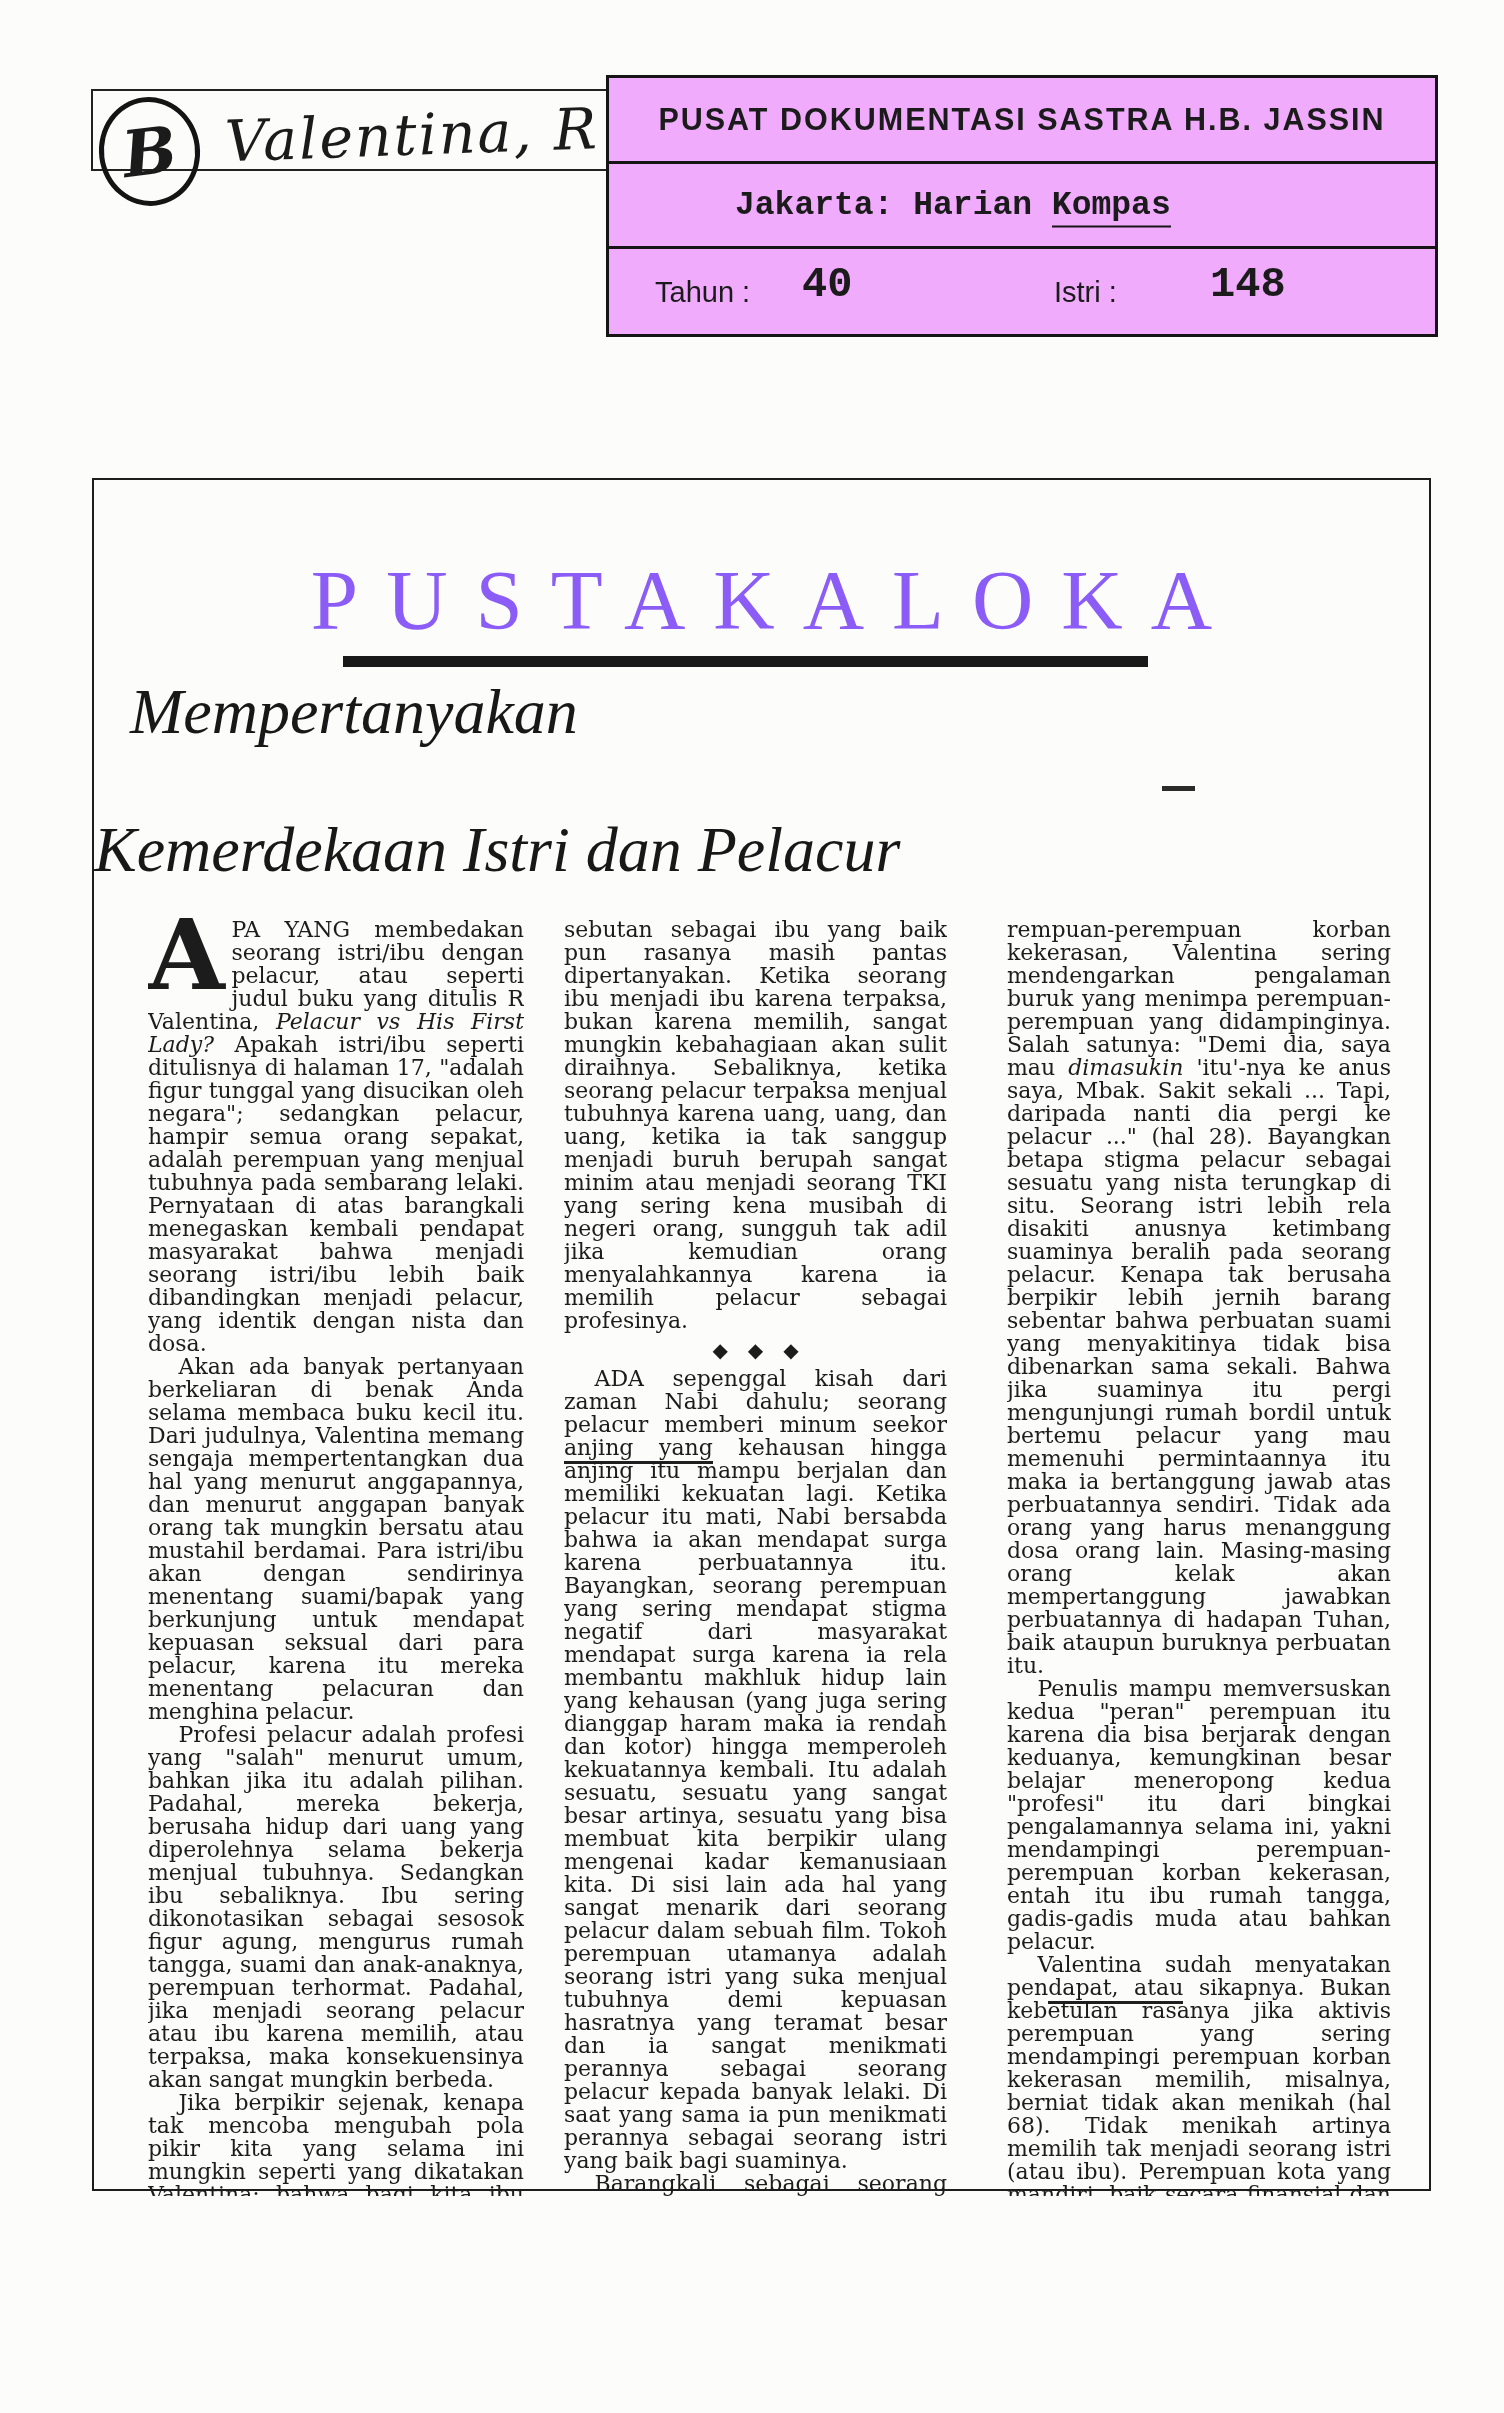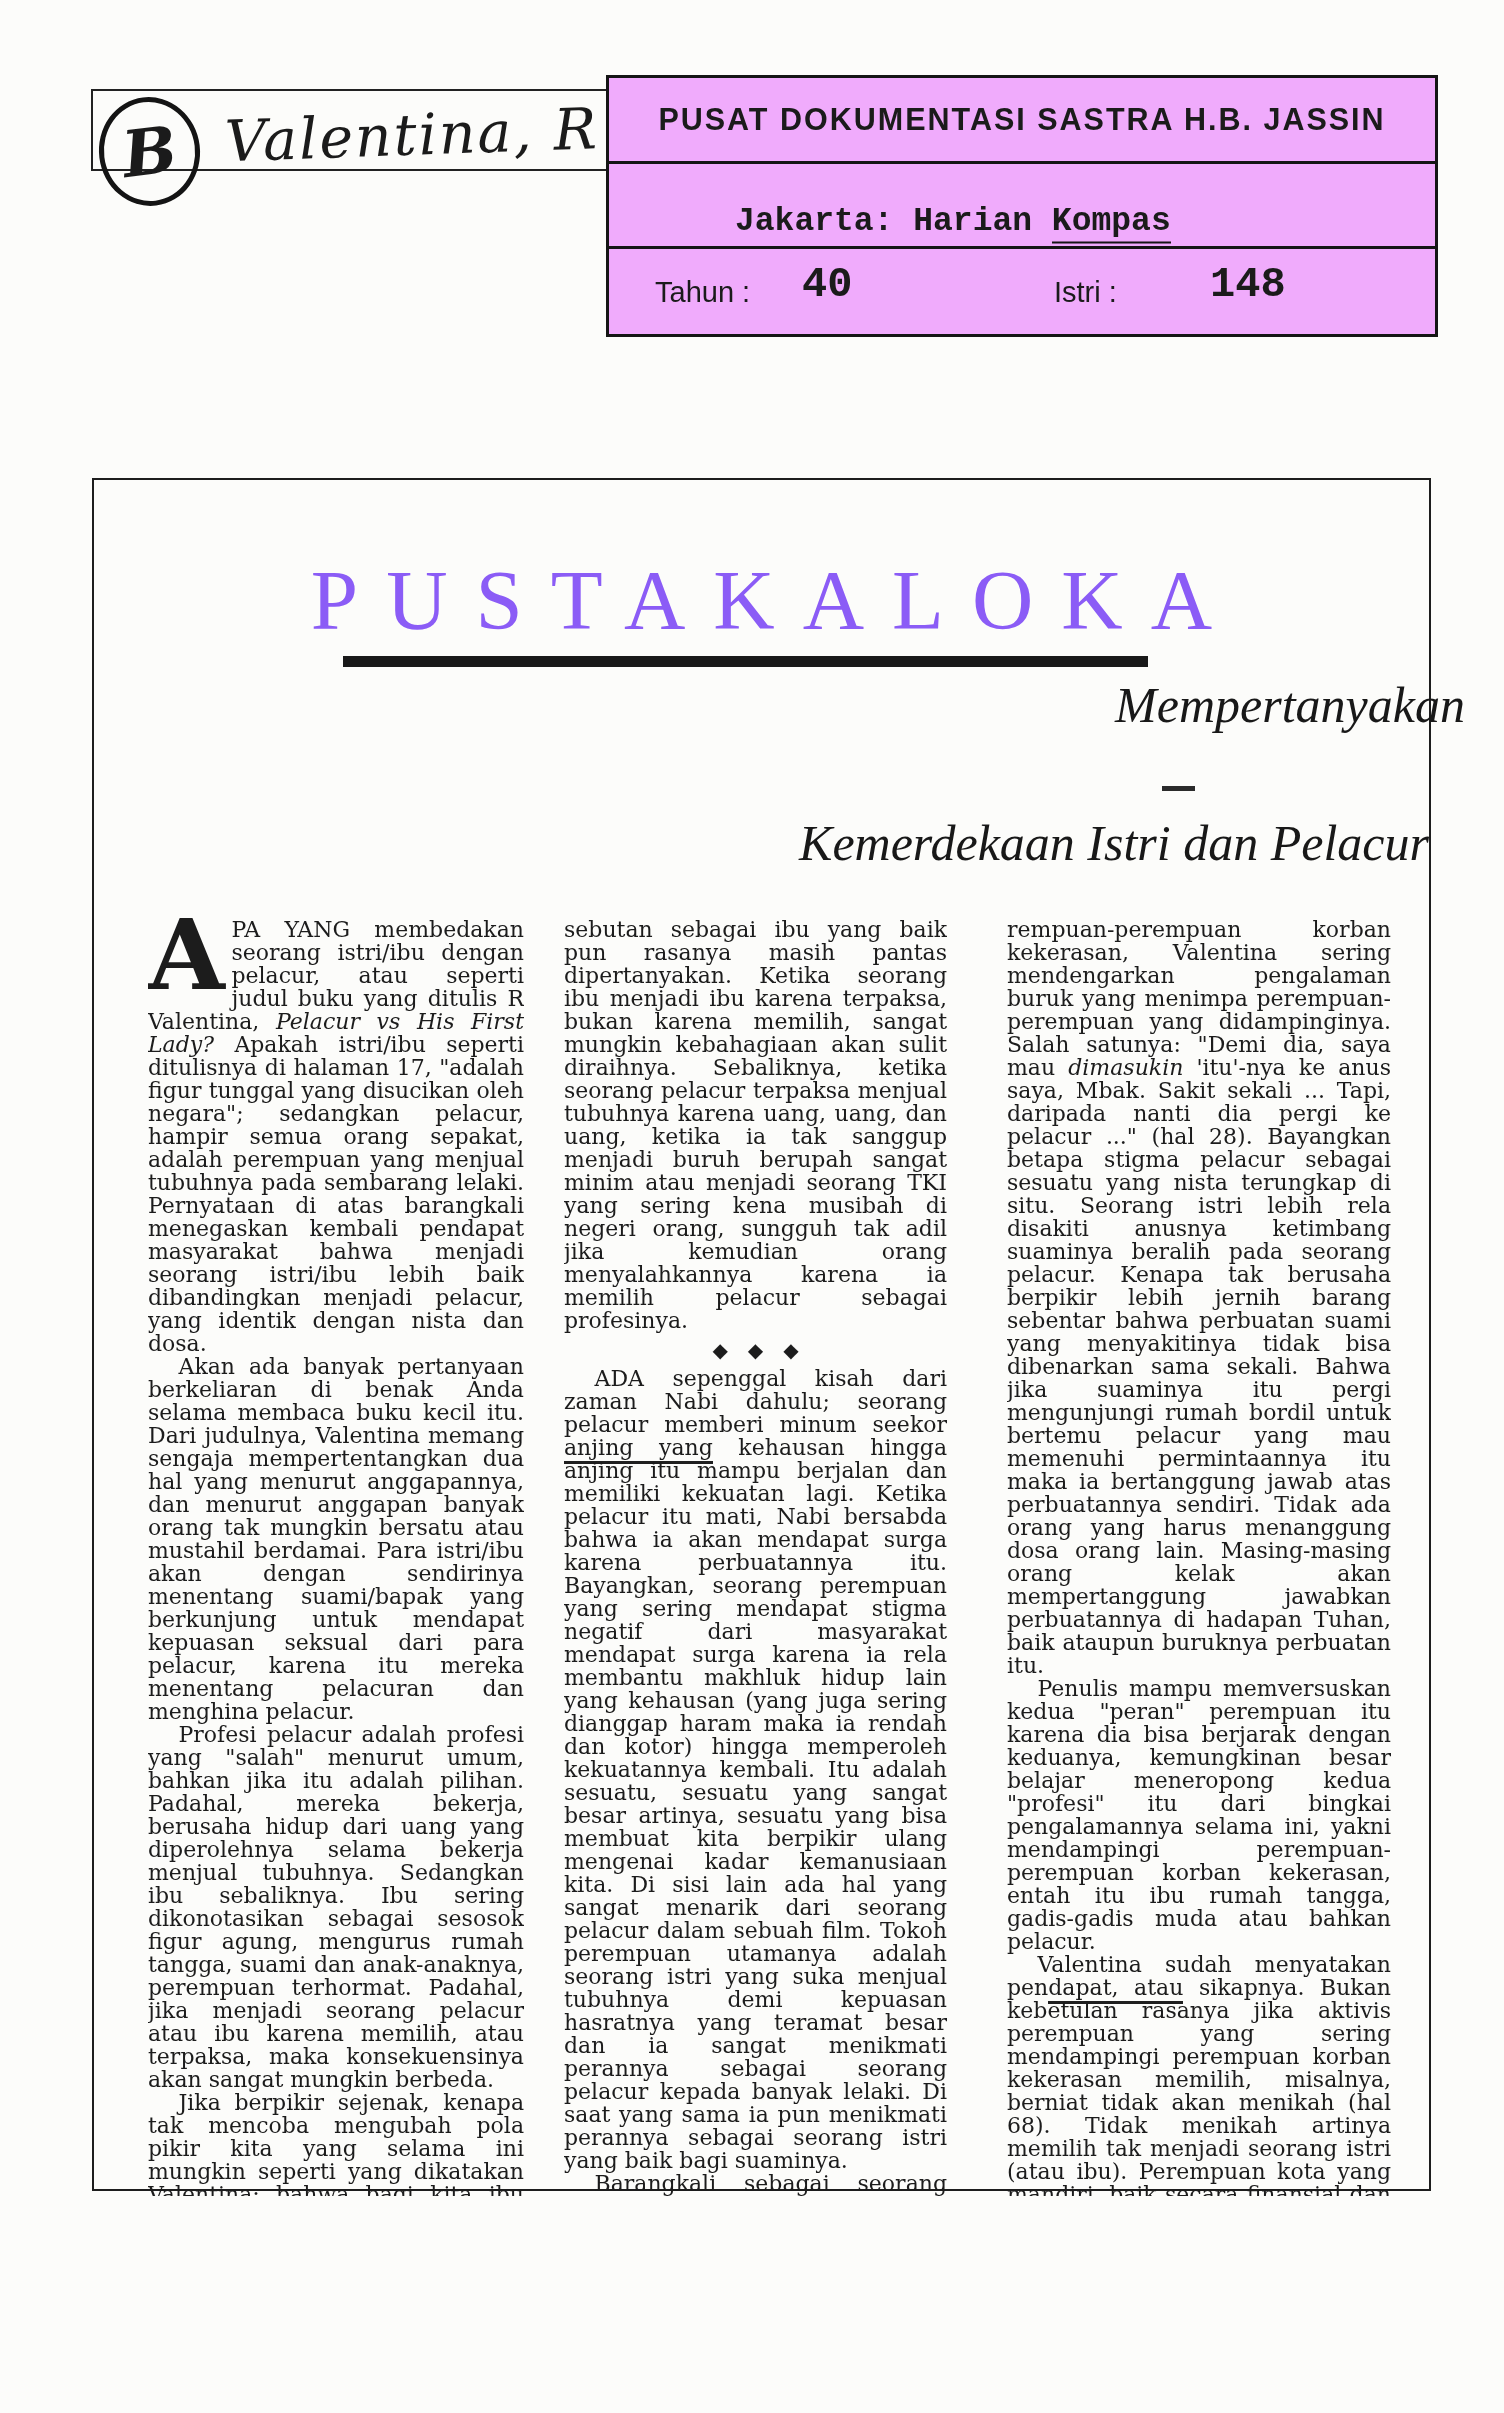--- a/index.html
+++ b/index.html
@@ -21,35 +21,35 @@
   .catalog{position:absolute;left:606px;top:75px;width:826px;border:3.3px solid #151515;background:#f0abfc;}
   .catalog .row{position:relative;border-top:3.3px solid #151515;}
   .catalog .row:first-child{border-top:none;}
   .r1{height:83px;display:flex;align-items:center;justify-content:center;}
   .r2{height:82px;}
   .r3{height:85px;}
   .r4{height:76px;}
   .r5{height:78px;}
   .archive-name{font-family:"Liberation Sans",sans-serif;font-weight:bold;font-size:30.5px;letter-spacing:2px;white-space:nowrap;}
   .typed{font-family:"Liberation Mono",monospace;font-weight:bold;white-space:nowrap;}
-  .r2 .typed{position:absolute;left:126px;top:50%;transform:translateY(-50%);font-size:33px;margin-top:16px;}
+  .r2 .typed{position:absolute;left:126px;top:50%;transform:translateY(-50%);font-size:33px;}
   .u-typed{border-bottom:2.6px solid #151515;padding-bottom:2px;}
   .form-label{font-family:"Liberation Sans",sans-serif;font-size:29px;position:absolute;top:50%;transform:translateY(-50%);white-space:nowrap;}
   .typed-val{position:absolute;top:42%;transform:translateY(-50%);font-size:42px;}
   .r4 .typed{position:absolute;left:79px;top:50%;transform:translateY(-50%);font-size:33px;}
 
   
   .article-box{position:absolute;left:92px;top:478px;width:1335px;height:1709px;
         border:2.6px solid #1d1d1d;background:transparent;}
   .rubric{position:absolute;top:78px;left:0;width:100%;text-align:center;
         font-family:"Liberation Serif",serif;font-size:85px;letter-spacing:28px;text-indent:28px;
         color:#8b5cf6;line-height:1;white-space:nowrap;}
   .rubric-rule{position:absolute;top:176px;left:249px;width:805px;height:11.3px;background:#191919;}
-  .title-line{position:absolute;left:0;width:100%;text-align:right;font-family:"Liberation Serif",serif;
-        font-style:italic;font-size:50px;line-height:1;color:#181818;white-space:nowrap;}
+  .title-line{position:absolute;left:0;width:100%;text-align:left;font-family:"Liberation Serif",serif;
+        font-style:italic;font-size:64px;line-height:1;color:#181818;white-space:nowrap;}
   .title-1{top:200px;transform:translateX(36px);}
   .title-2{top:301px;margin-top:37px;}
   .stray-dash{position:absolute;left:1068px;top:306px;width:33px;height:4.6px;background:#2b2b2b;}
 
   
   .col{position:absolute;top:438px;height:1278px;text-align:justify;
        font-family:"DejaVu Serif",serif;font-size:22px;line-height:23px;color:#1c1c1c;overflow:hidden;}
   .col-0{left:54px;width:376px;}
   .col-1{left:470px;width:383px;}
   .col-2{left:913px;width:384px;}

